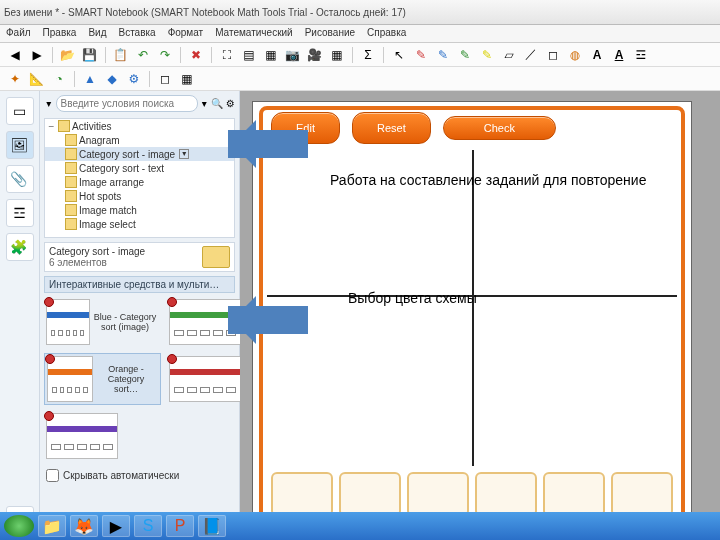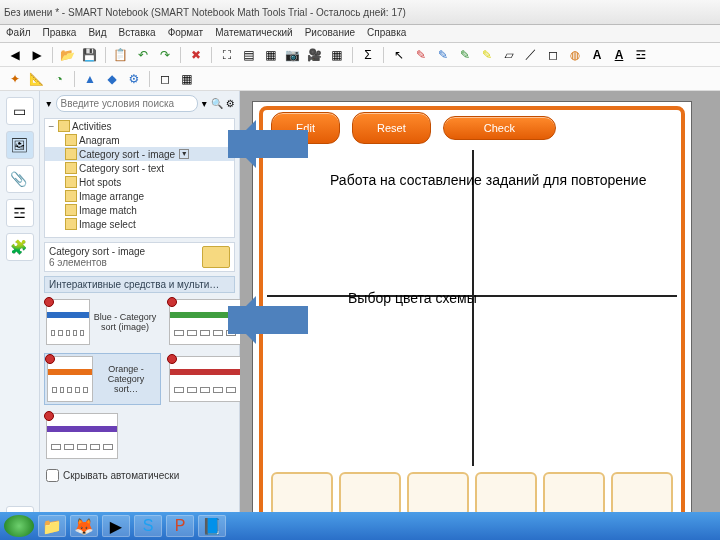--- a/index.html
+++ b/index.html
@@ -168,26 +168,26 @@
               <span class="dd">▾</span>
             </div>
             <div class="tree-row">
               <span class="ind" style="width:16px"></span>
               <span class="fold"></span>
               <span>Category sort - text</span>
             </div>
             <div class="tree-row">
               <span class="ind" style="width:16px"></span>
               <span class="fold"></span>
+              <span>Image arrange</span>
+            </div>
+            <div class="tree-row">
+              <span class="ind" style="width:16px"></span>
+              <span class="fold"></span>
               <span>Hot spots</span>
-            </div>
-            <div class="tree-row">
-              <span class="ind" style="width:16px"></span>
-              <span class="fold"></span>
-              <span>Image arrange</span>
             </div>
             <div class="tree-row">
               <span class="ind" style="width:16px"></span>
               <span class="fold"></span>
               <span>Image match</span>
             </div>
             <div class="tree-row">
               <span class="ind" style="width:16px"></span>
               <span class="fold"></span>
               <span>Image select</span>

